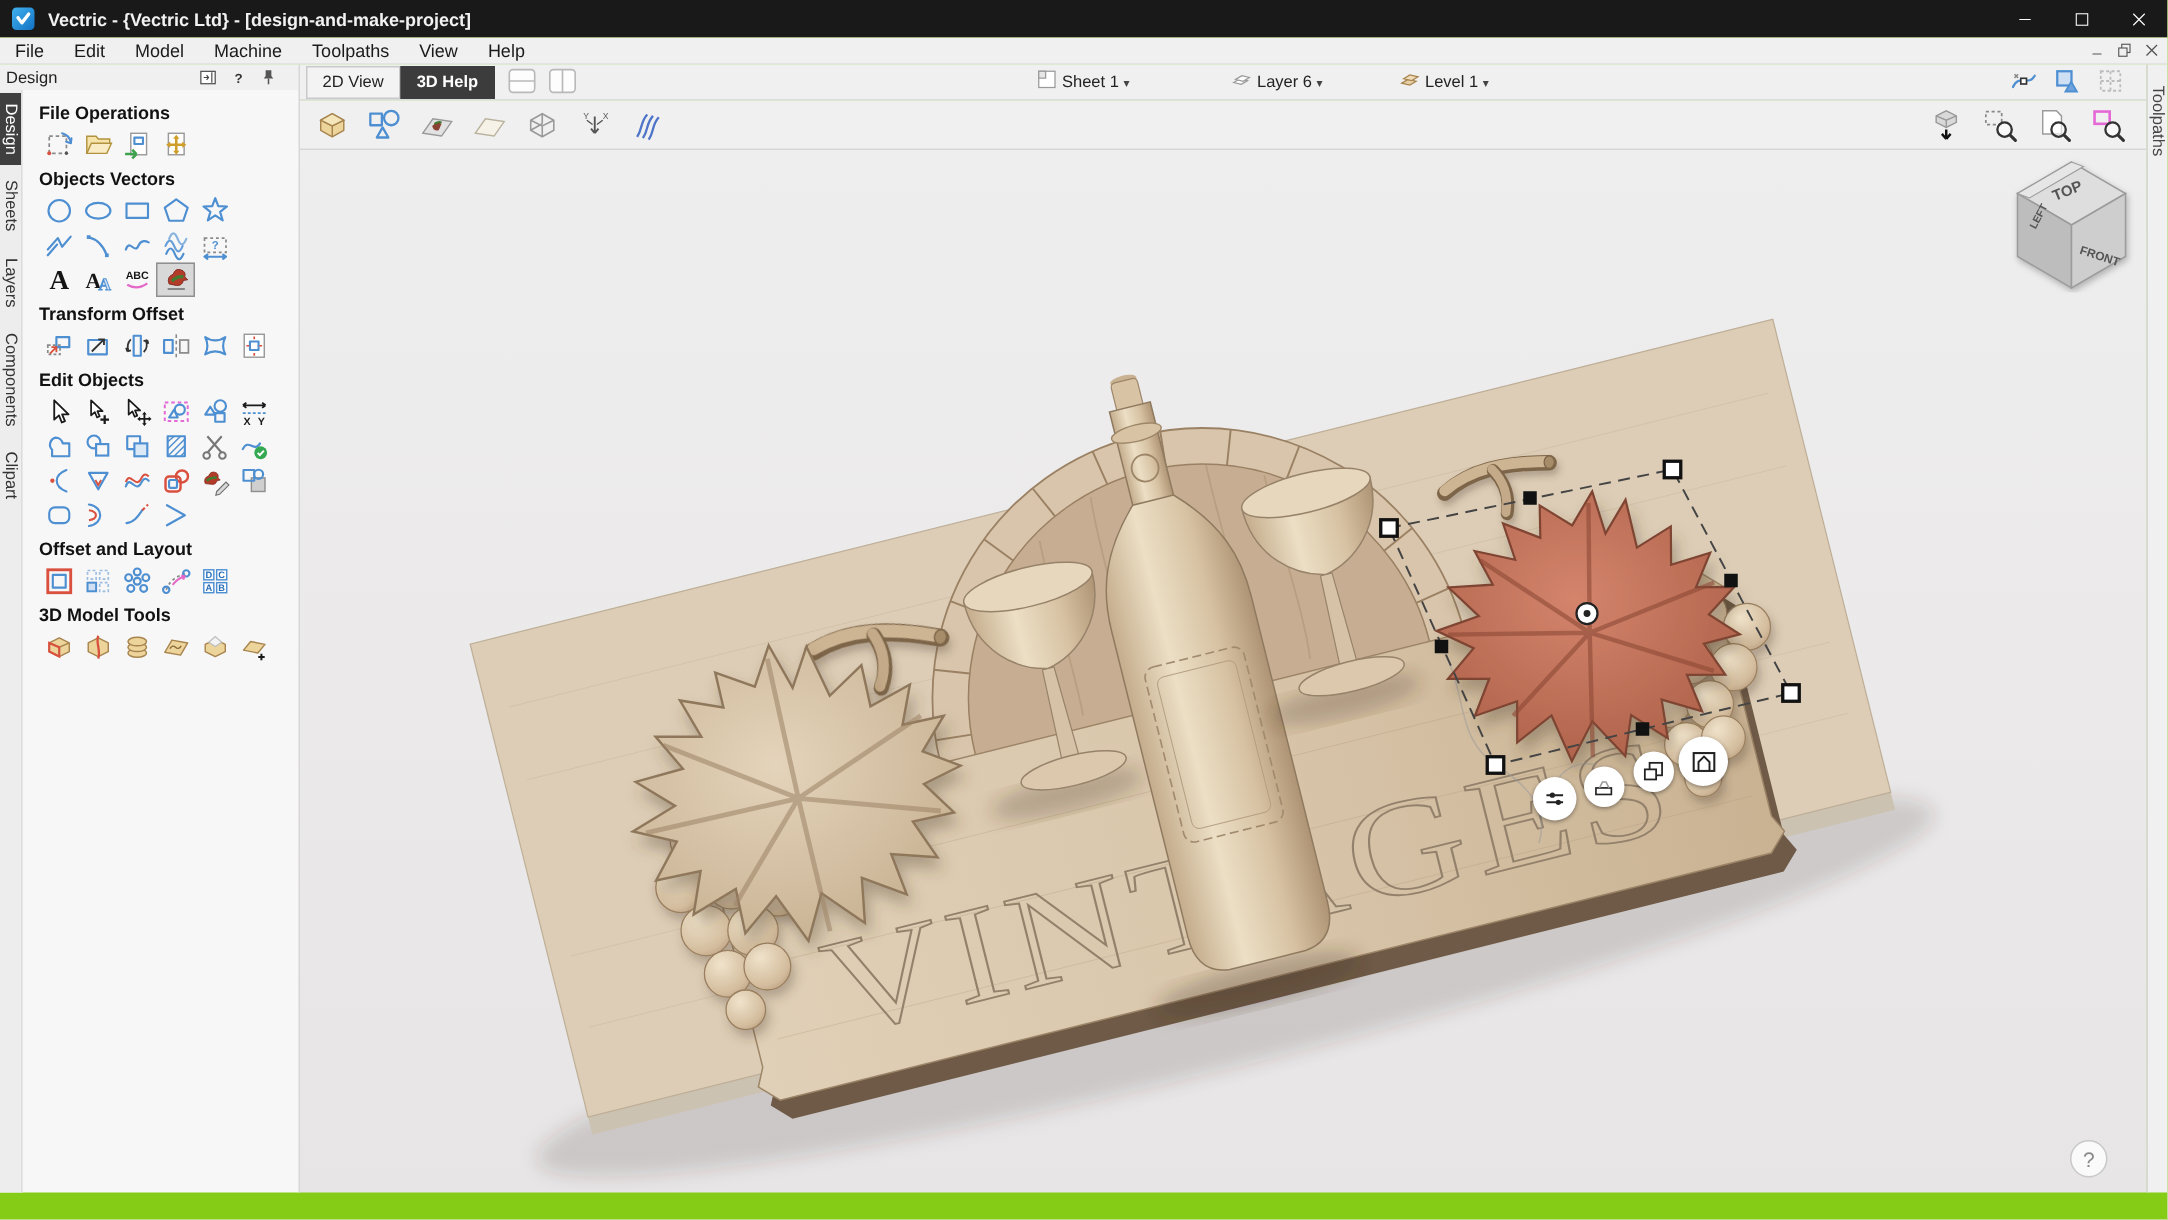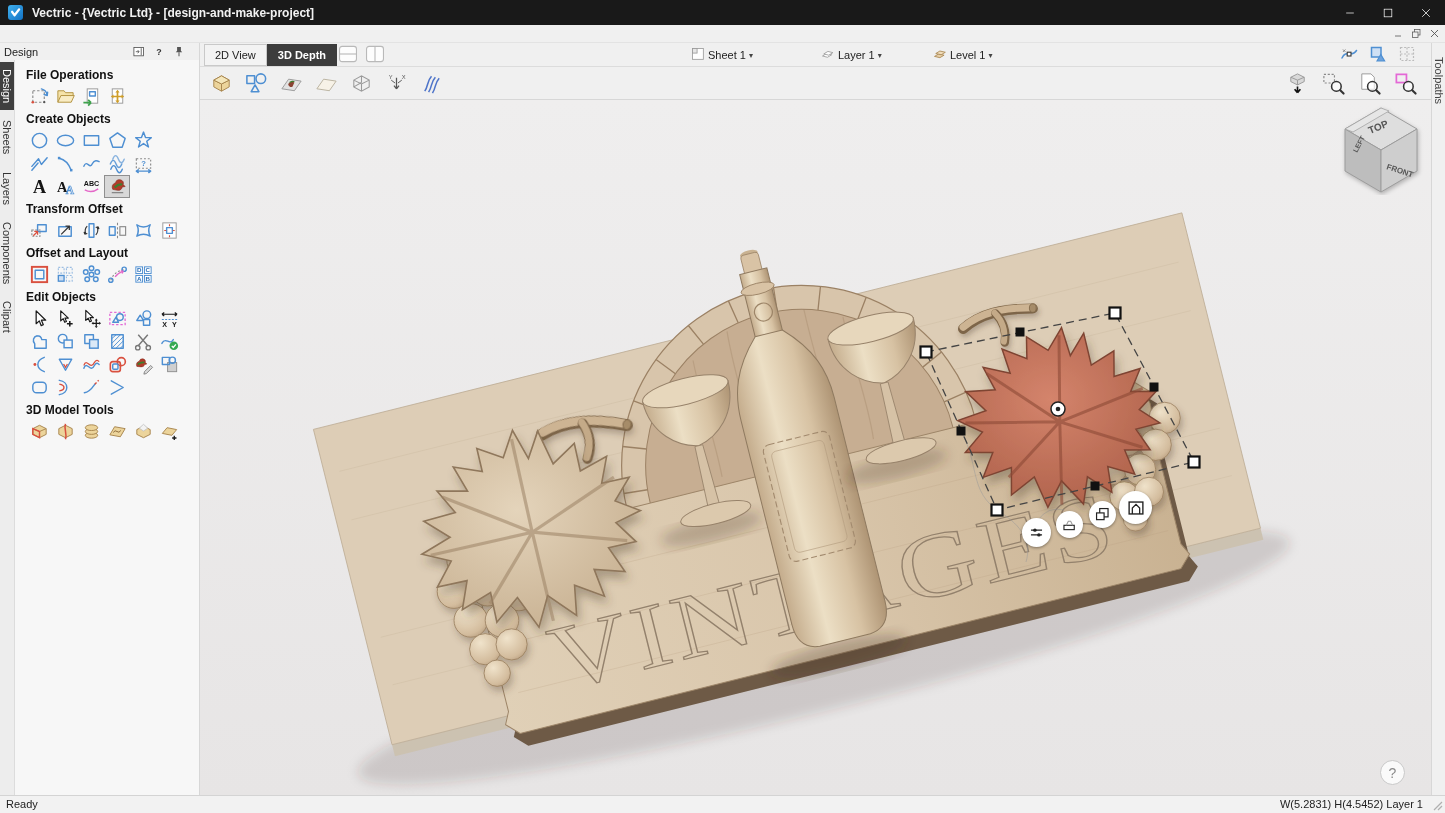--- a/index.html
+++ b/index.html
@@ -107,20 +107,29 @@
         </div>
         <div class="tb-btn">
           <svg viewBox="0 0 22 22" width="12" height="12">
             <path d="M4 4 L18 18 M18 4 L4 18" stroke="#fff" stroke-width="1.4"></path>
           </svg>
         </div>
       </div>
   </div>
 
   <div class="menubar">
+    <div style="display:flex;height:100%">
+        <div class="menu-item">File</div>
+        <div class="menu-item">Edit</div>
+        <div class="menu-item">Model</div>
+        <div class="menu-item">Machine</div>
+        <div class="menu-item">Toolpaths</div>
+        <div class="menu-item">View</div>
+        <div class="menu-item">Help</div>
+      </div>
     <div class="mdi-btns">
         <div class="mdi-btn">
           <svg viewBox="0 0 22 22" width="11" height="11">
             <path d="M4 16 h12" stroke="#555" stroke-width="1.6"></path>
           </svg>
         </div>
         <div class="mdi-btn">
           <svg viewBox="0 0 22 22" width="11" height="11">
             <rect x="7" y="3" width="11" height="11" fill="none" stroke="#555" stroke-width="1.5"></rect>
             <rect x="3" y="8" width="11" height="11" fill="#f0f0f0" stroke="#555" stroke-width="1.5"></rect>
@@ -153,21 +162,21 @@
             <path d="M8 3 h6 v6 l2 2.5 H6 L8 9 Z" fill="#555"></path>
             <path d="M11 11.5 v6" stroke="#555" stroke-width="1.6"></path>
           </svg>
         </div>
       </div>
   </div>
 
   <div class="toolbar1">
     <div class="viewtabs">
         <div class="viewtab">2D View</div>
-        <div class="viewtab active">3D Depth</div>
+        <div class="viewtab active">3D Help</div>
       </div>
     <div class="splits">
         <div class="split-icon"><svg viewBox="0 0 26 26" width="22" height="22">
             <rect x="3" y="4" width="20" height="18" rx="3" fill="#fdfdfd" stroke="#b9b9b9" stroke-width="1.3"></rect>
             <path d="M3 13 h20" stroke="#b9b9b9" stroke-width="1.3"></path>
           </svg></div>
         <div class="split-icon"><svg viewBox="0 0 26 26" width="22" height="22">
             <rect x="3" y="4" width="20" height="18" rx="3" fill="#fdfdfd" stroke="#b9b9b9" stroke-width="1.3"></rect>
             <path d="M13 4 v18" stroke="#b9b9b9" stroke-width="1.3"></path>
           </svg></div>
@@ -193,21 +202,21 @@
             <rect x="3" y="3" width="5.5" height="5.5" fill="#e6e6e6" stroke="#9a9a9a"></rect>
           </svg></span>
         <span class="dd-label">Sheet 1</span>
         <span class="dd-caret">▾</span>
       </div>
       <div class="dropdown dd2">
         <span><svg viewBox="0 0 18 18" width="15" height="15">
             <path d="M3 12 l5 -3 6 1.5 -5 3 Z" fill="#fff" stroke="#9a9a9a"></path>
             <path d="M4.5 9.5 l5 -3 6 1.5 -5 3 Z" fill="#fdfdfd" stroke="#9a9a9a"></path>
           </svg></span>
-        <span class="dd-label">Layer 1</span>
+        <span class="dd-label">Layer 6</span>
         <span class="dd-caret">▾</span>
       </div>
       <div class="dropdown dd3">
         <span><svg viewBox="0 0 18 18" width="15" height="15">
             <path d="M3 12.5 l5 -3 6.5 1.5 -5 3 Z" fill="#e7cfa8" stroke="#a8854e"></path>
             <path d="M4.5 9 l5 -3 6.5 1.5 -5 3 Z" fill="#f0dcbb" stroke="#a8854e"></path>
           </svg></span>
         <span class="dd-label">Level 1</span>
         <span class="dd-caret">▾</span>
       </div>
@@ -329,21 +338,21 @@
             <div class="tool">
               <svg viewBox="0 0 22 22" width="21" height="21">
                 <rect x="5.5" y="3" width="11" height="15" fill="#fff" stroke="#9a9a9a"></rect>
                 <path d="M11 6 v10 M6 11 h10" stroke="#cf9e2a" stroke-width="1.8"></path>
                 <path d="M11 4 l2.2 2.8 h-4.4 Z M11 18 l2.2 -2.8 h-4.4 Z M4 11 l2.8 -2.2 v4.4 Z M18 11 l-2.8 -2.2 v4.4 Z" fill="#cf9e2a"></path>
               </svg>
             </div>
           </div>
         </div>
         <div class="section">
-          <div class="section-title">Create Objects</div>
+          <div class="section-title">Objects Vectors</div>
           <div class="grid" style="width: 134px;">
             <div class="tool">
               <svg viewBox="0 0 22 22" width="21" height="21">
                 <circle cx="11" cy="11" r="7.5" stroke="#4e8fd2" fill="none" stroke-width="1.5" stroke-linecap="round" stroke-linejoin="round"></circle>
               </svg>
             </div>
             <div class="tool">
               <svg viewBox="0 0 22 22" width="21" height="21">
                 <ellipse cx="11" cy="11" rx="8.5" ry="5.5" stroke="#4e8fd2" fill="none" stroke-width="1.5" stroke-linecap="round" stroke-linejoin="round"></ellipse>
               </svg>
@@ -454,20 +463,163 @@
             <div class="tool">
               <svg viewBox="0 0 22 22" width="21" height="21">
                 <path d="M4 5 C8 8 14 8 18 5 C16 9 16 13 18 17 C13 14 9 14 4 17 C6 13 6 9 4 5 Z" stroke="#4e8fd2" fill="none" stroke-width="1.5" stroke-linecap="round" stroke-linejoin="round"></path>
               </svg>
             </div>
             <div class="tool">
               <svg viewBox="0 0 22 22" width="21" height="21">
                 <rect x="4" y="3" width="14" height="16" fill="#fff" stroke="#9a9a9a"></rect>
                 <rect x="8" y="8" width="6" height="6" stroke="#4e8fd2" fill="none" stroke-width="1.5" stroke-linecap="round" stroke-linejoin="round"></rect>
                 <path d="M11 4.5 v2 m0 9.5 v2 M5.5 11 h2 m7 0 h2" stroke="#d9503f" stroke-width="1.2"></path>
+              </svg>
+            </div>
+          </div>
+        </div>
+        <div class="section">
+          <div class="section-title">Edit Objects</div>
+          <div class="grid" style="width: 160px;">
+            <div class="tool">
+              <svg viewBox="0 0 22 22" width="21" height="21">
+                <path d="M7.5 3 V16.5 L10.8 13.5 L12.8 18.5 L15 17.6 L13 12.8 H17.5 Z" fill="#fff" stroke="#1a1a1a" stroke-width="1.3" stroke-linejoin="round"></path>
+              </svg>
+            </div>
+            <div class="tool">
+              <svg viewBox="0 0 22 22" width="21" height="21">
+                <path d="M6 3 V13.5 L8.6 11.2 L10.2 15 L12 14.2 L10.4 10.6 H14 Z" fill="#fff" stroke="#1a1a1a" stroke-width="1.2" stroke-linejoin="round"></path>
+                <path d="M15.5 13.5 v6 m-3 -3 h6" stroke="#1a1a1a" stroke-width="1.6"></path>
+              </svg>
+            </div>
+            <div class="tool">
+              <svg viewBox="0 0 22 22" width="21" height="21">
+                <path d="M5 2.5 V13 L7.6 10.7 L9.2 14.5 L11 13.7 L9.4 10.1 H13 Z" fill="#fff" stroke="#1a1a1a" stroke-width="1.2" stroke-linejoin="round"></path>
+                <path d="M16 12.5 v7 M12.5 16 h7" stroke="#1a1a1a" stroke-width="1.3"></path>
+                <path d="M16 11 l1.6 2 h-3.2 Z M16 21 l1.6 -2 h-3.2 Z M11 16 l2 -1.6 v3.2 Z M21 16 l-2 -1.6 v3.2 Z" fill="#1a1a1a"></path>
+              </svg>
+            </div>
+            <div class="tool">
+              <svg viewBox="0 0 22 22" width="21" height="21">
+                <rect x="3" y="4.5" width="16" height="13" fill="none" stroke="#e36bd6" stroke-width="1.4" stroke-dasharray="2.5 2"></rect>
+                <circle cx="13.5" cy="9.5" r="3.5" stroke="#4e8fd2" fill="none" stroke-width="1.5" stroke-linecap="round" stroke-linejoin="round"></circle>
+                <path d="M6 15 l3.5 -5.5 2.5 5.5 Z" stroke="#4e8fd2" fill="none" stroke-width="1.5" stroke-linecap="round" stroke-linejoin="round"></path>
+              </svg>
+            </div>
+            <div class="tool">
+              <svg viewBox="0 0 22 22" width="21" height="21">
+                <circle cx="14.5" cy="7" r="4" stroke="#4e8fd2" fill="none" stroke-width="1.5" stroke-linecap="round" stroke-linejoin="round"></circle>
+                <path d="M4 13 l3.5 -5.5 3.5 5.5 Z" stroke="#4e8fd2" fill="none" stroke-width="1.5" stroke-linecap="round" stroke-linejoin="round"></path>
+                <rect x="11" y="12" width="6.5" height="6" stroke="#4e8fd2" fill="none" stroke-width="1.5" stroke-linecap="round" stroke-linejoin="round"></rect>
+              </svg>
+            </div>
+            <div class="tool">
+              <svg viewBox="0 0 22 22" width="21" height="21">
+                <path d="M3 6.5 h16 m-16 0 l2.5 -1.8 m-2.5 1.8 l2.5 1.8 M19 6.5 l-2.5 -1.8 m2.5 1.8 l-2.5 1.8" stroke="#1a1a1a" fill="none" stroke-width="1.2"></path>
+                <path d="M3 12 h16" stroke="#4e8fd2" stroke-dasharray="2 1.5" stroke-width="1.2"></path>
+                <text x="6" y="20" font-size="7.5" font-weight="bold" fill="#1a1a1a" text-anchor="middle">X</text>
+                <text x="16" y="20" font-size="7.5" font-weight="bold" fill="#1a1a1a" text-anchor="middle">Y</text>
+              </svg>
+            </div>
+            <div class="tool">
+              <svg viewBox="0 0 22 22" width="21" height="21">
+                <path d="M8.5 5 a5 5 0 0 1 4.9 4 H18 v9 H6 v-4.6 A5 5 0 0 1 8.5 5" stroke="#4e8fd2" fill="none" stroke-width="1.5" stroke-linecap="round" stroke-linejoin="round"></path>
+              </svg>
+            </div>
+            <div class="tool">
+              <svg viewBox="0 0 22 22" width="21" height="21">
+                <circle cx="8" cy="8" r="4.5" stroke="#4e8fd2" fill="none" stroke-width="1.5" stroke-linecap="round" stroke-linejoin="round"></circle>
+                <rect x="9.5" y="9.5" width="8.5" height="8" fill="#f7f7f7" stroke="#4e8fd2" stroke-width="1.5"></rect>
+              </svg>
+            </div>
+            <div class="tool">
+              <svg viewBox="0 0 22 22" width="21" height="21">
+                <rect x="4" y="4" width="9" height="9" stroke="#4e8fd2" fill="none" stroke-width="1.5" stroke-linecap="round" stroke-linejoin="round"></rect>
+                <rect x="9" y="9" width="9" height="9" fill="#dbe9f7" stroke="#4e8fd2" stroke-width="1.5"></rect>
+              </svg>
+            </div>
+            <div class="tool">
+              <svg viewBox="0 0 22 22" width="21" height="21">
+                <rect x="5" y="4" width="12" height="14" stroke="#4e8fd2" fill="none" stroke-width="1.5" stroke-linecap="round" stroke-linejoin="round"></rect>
+                <path d="M5 8 l4.5 -4 M5 13 l9 -9 M5 18 l12 -12 M9.5 18 l7.5 -7.5 M14 18 l3 -3" stroke="#4e8fd2" stroke-width="1"></path>
+              </svg>
+            </div>
+            <div class="tool">
+              <svg viewBox="0 0 22 22" width="21" height="21">
+                <path d="M5.5 4 L15.5 15.5 M15.5 4 L5.5 15.5" stroke="#777" stroke-width="1.5"></path>
+                <circle cx="5" cy="17.5" r="2.3" fill="none" stroke="#777" stroke-width="1.4"></circle>
+                <circle cx="16" cy="17.5" r="2.3" fill="none" stroke="#777" stroke-width="1.4"></circle>
+              </svg>
+            </div>
+            <div class="tool">
+              <svg viewBox="0 0 22 22" width="21" height="21">
+                <path d="M3 13 C7 5 11 16 15 9" stroke="#4e8fd2" fill="none" stroke-width="1.5" stroke-linecap="round" stroke-linejoin="round"></path>
+                <circle cx="15.5" cy="15.5" r="4.5" fill="#35a952"></circle>
+                <path d="M13.4 15.6 l1.5 1.6 2.8 -3.2" stroke="#fff" fill="none" stroke-width="1.4"></path>
+              </svg>
+            </div>
+            <div class="tool">
+              <svg viewBox="0 0 22 22" width="21" height="21">
+                <path d="M16 3.5 C7 7 7 15 16 18.5" stroke="#4e8fd2" fill="none" stroke-width="1.5" stroke-linecap="round" stroke-linejoin="round"></path>
+                <circle cx="6.2" cy="11" r="1.5" fill="#d9503f"></circle>
+              </svg>
+            </div>
+            <div class="tool">
+              <svg viewBox="0 0 22 22" width="21" height="21">
+                <path d="M4.5 5.5 H17.5 L11 17 Z" stroke="#4e8fd2" fill="none" stroke-width="1.5" stroke-linecap="round" stroke-linejoin="round"></path>
+                <path d="M9 10.5 l2 3.5 2 -3.5" stroke="#d9503f" fill="none" stroke-width="1.3"></path>
+              </svg>
+            </div>
+            <div class="tool">
+              <svg viewBox="0 0 22 22" width="21" height="21">
+                <path d="M3 12 C6 3 10 18 14 9 C16 5 18 7 19 8" stroke="#d9503f" fill="none" stroke-width="1.4"></path>
+                <path d="M3 15 C6 6 10 21 14 12 C16 8 18 10 19 11" stroke="#4e8fd2" fill="none" stroke-width="1.5" stroke-linecap="round" stroke-linejoin="round"></path>
+              </svg>
+            </div>
+            <div class="tool">
+              <svg viewBox="0 0 22 22" width="21" height="21">
+                <rect x="3.5" y="8" width="10.5" height="10.5" rx="2.5" stroke="#d9503f" fill="none" stroke-width="1.7"></rect>
+                <circle cx="15" cy="8" r="4.2" stroke="#d9503f" fill="none" stroke-width="1.7"></circle>
+                <rect x="6" y="10.5" width="5.5" height="5.5" rx="1" stroke="#4e8fd2" fill="none" stroke-width="1.5" stroke-linecap="round" stroke-linejoin="round"></rect>
+              </svg>
+            </div>
+            <div class="tool">
+              <svg viewBox="0 0 22 22" width="21" height="21">
+                <path d="M4 13 q-1.5 -4 2.5 -5.5 q1 -3 4 -2.5 q3 .5 2.5 4 l1.5 1.5 -2.2 .5 q-1 3 -4 2.5 Z" fill="#b23b2a" stroke="#7c2517" stroke-width=".5"></path>
+                <path d="M5 11 q3.5 -3 7 -2" stroke="#3f7d2f" stroke-width="1.8" fill="none"></path>
+                <path d="M12 18.5 l6.5 -6.5 2 2 -6.5 6.5 -2.6 .6 Z" fill="#d9d9d9" stroke="#6f6f6f" stroke-width=".8"></path>
+              </svg>
+            </div>
+            <div class="tool">
+              <svg viewBox="0 0 22 22" width="21" height="21">
+                <rect x="9" y="9" width="9.5" height="9.5" fill="#cfcfcf" stroke="#8f8f8f"></rect>
+                <rect x="3.5" y="3.5" width="7.5" height="7.5" stroke="#4e8fd2" fill="none" stroke-width="1.5" stroke-linecap="round" stroke-linejoin="round"></rect>
+                <circle cx="14" cy="6.5" r="3.2" stroke="#4e8fd2" fill="none" stroke-width="1.5" stroke-linecap="round" stroke-linejoin="round"></circle>
+              </svg>
+            </div>
+            <div class="tool">
+              <svg viewBox="0 0 22 22" width="21" height="21">
+                <rect x="4" y="5.5" width="14" height="11" rx="4" stroke="#4e8fd2" fill="none" stroke-width="1.5" stroke-linecap="round" stroke-linejoin="round"></rect>
+              </svg>
+            </div>
+            <div class="tool">
+              <svg viewBox="0 0 22 22" width="21" height="21">
+                <path d="M4.5 3.5 C15 5 15 17 4.5 18.5" stroke="#4e8fd2" fill="none" stroke-width="1.5" stroke-linecap="round" stroke-linejoin="round"></path>
+                <path d="M4.5 7.5 C11 8.5 11 13.5 4.5 14.5" stroke="#d9503f" fill="none" stroke-width="1.5"></path>
+              </svg>
+            </div>
+            <div class="tool">
+              <svg viewBox="0 0 22 22" width="21" height="21">
+                <path d="M3.5 16.5 C9 16 12 11 14.5 7.5" stroke="#4e8fd2" fill="none" stroke-width="1.5" stroke-linecap="round" stroke-linejoin="round"></path>
+                <path d="M14.5 7.5 L18.5 3.5" stroke="#d9503f" stroke-dasharray="2.5 1.8" stroke-width="1.5" fill="none"></path>
+              </svg>
+            </div>
+            <div class="tool">
+              <svg viewBox="0 0 22 22" width="21" height="21">
+                <path d="M4.5 4 L17 11 L4.5 18" stroke="#4e8fd2" fill="none" stroke-width="1.5" stroke-linecap="round" stroke-linejoin="round"></path>
               </svg>
             </div>
           </div>
         </div>
         <div class="section">
           <div class="section-title">Offset and Layout</div>
           <div class="grid" style="width: 134px;">
             <div class="tool">
               <svg viewBox="0 0 22 22" width="21" height="21">
                 <rect x="3" y="3" width="16" height="16" stroke="#d9503f" fill="none" stroke-width="2"></rect>
@@ -504,163 +656,20 @@
             <div class="tool">
               <svg viewBox="0 0 22 22" width="21" height="21">
                 <rect x="3" y="3" width="7" height="7" fill="#fff" stroke="#4e8fd2"></rect>
                 <rect x="12" y="3" width="7" height="7" fill="#fff" stroke="#4e8fd2"></rect>
                 <rect x="3" y="12" width="7" height="7" fill="#fff" stroke="#4e8fd2"></rect>
                 <rect x="12" y="12" width="7" height="7" fill="#fff" stroke="#4e8fd2"></rect>
                 <text x="6.5" y="8.6" font-size="6.5" font-weight="bold" fill="#2a6fb8" text-anchor="middle">D</text>
                 <text x="15.5" y="8.6" font-size="6.5" font-weight="bold" fill="#2a6fb8" text-anchor="middle">C</text>
                 <text x="6.5" y="17.6" font-size="6.5" font-weight="bold" fill="#2a6fb8" text-anchor="middle">A</text>
                 <text x="15.5" y="17.6" font-size="6.5" font-weight="bold" fill="#2a6fb8" text-anchor="middle">B</text>
-              </svg>
-            </div>
-          </div>
-        </div>
-        <div class="section">
-          <div class="section-title">Edit Objects</div>
-          <div class="grid" style="width: 160px;">
-            <div class="tool">
-              <svg viewBox="0 0 22 22" width="21" height="21">
-                <path d="M7.5 3 V16.5 L10.8 13.5 L12.8 18.5 L15 17.6 L13 12.8 H17.5 Z" fill="#fff" stroke="#1a1a1a" stroke-width="1.3" stroke-linejoin="round"></path>
-              </svg>
-            </div>
-            <div class="tool">
-              <svg viewBox="0 0 22 22" width="21" height="21">
-                <path d="M6 3 V13.5 L8.6 11.2 L10.2 15 L12 14.2 L10.4 10.6 H14 Z" fill="#fff" stroke="#1a1a1a" stroke-width="1.2" stroke-linejoin="round"></path>
-                <path d="M15.5 13.5 v6 m-3 -3 h6" stroke="#1a1a1a" stroke-width="1.6"></path>
-              </svg>
-            </div>
-            <div class="tool">
-              <svg viewBox="0 0 22 22" width="21" height="21">
-                <path d="M5 2.5 V13 L7.6 10.7 L9.2 14.5 L11 13.7 L9.4 10.1 H13 Z" fill="#fff" stroke="#1a1a1a" stroke-width="1.2" stroke-linejoin="round"></path>
-                <path d="M16 12.5 v7 M12.5 16 h7" stroke="#1a1a1a" stroke-width="1.3"></path>
-                <path d="M16 11 l1.6 2 h-3.2 Z M16 21 l1.6 -2 h-3.2 Z M11 16 l2 -1.6 v3.2 Z M21 16 l-2 -1.6 v3.2 Z" fill="#1a1a1a"></path>
-              </svg>
-            </div>
-            <div class="tool">
-              <svg viewBox="0 0 22 22" width="21" height="21">
-                <rect x="3" y="4.5" width="16" height="13" fill="none" stroke="#e36bd6" stroke-width="1.4" stroke-dasharray="2.5 2"></rect>
-                <circle cx="13.5" cy="9.5" r="3.5" stroke="#4e8fd2" fill="none" stroke-width="1.5" stroke-linecap="round" stroke-linejoin="round"></circle>
-                <path d="M6 15 l3.5 -5.5 2.5 5.5 Z" stroke="#4e8fd2" fill="none" stroke-width="1.5" stroke-linecap="round" stroke-linejoin="round"></path>
-              </svg>
-            </div>
-            <div class="tool">
-              <svg viewBox="0 0 22 22" width="21" height="21">
-                <circle cx="14.5" cy="7" r="4" stroke="#4e8fd2" fill="none" stroke-width="1.5" stroke-linecap="round" stroke-linejoin="round"></circle>
-                <path d="M4 13 l3.5 -5.5 3.5 5.5 Z" stroke="#4e8fd2" fill="none" stroke-width="1.5" stroke-linecap="round" stroke-linejoin="round"></path>
-                <rect x="11" y="12" width="6.5" height="6" stroke="#4e8fd2" fill="none" stroke-width="1.5" stroke-linecap="round" stroke-linejoin="round"></rect>
-              </svg>
-            </div>
-            <div class="tool">
-              <svg viewBox="0 0 22 22" width="21" height="21">
-                <path d="M3 6.5 h16 m-16 0 l2.5 -1.8 m-2.5 1.8 l2.5 1.8 M19 6.5 l-2.5 -1.8 m2.5 1.8 l-2.5 1.8" stroke="#1a1a1a" fill="none" stroke-width="1.2"></path>
-                <path d="M3 12 h16" stroke="#4e8fd2" stroke-dasharray="2 1.5" stroke-width="1.2"></path>
-                <text x="6" y="20" font-size="7.5" font-weight="bold" fill="#1a1a1a" text-anchor="middle">X</text>
-                <text x="16" y="20" font-size="7.5" font-weight="bold" fill="#1a1a1a" text-anchor="middle">Y</text>
-              </svg>
-            </div>
-            <div class="tool">
-              <svg viewBox="0 0 22 22" width="21" height="21">
-                <path d="M8.5 5 a5 5 0 0 1 4.9 4 H18 v9 H6 v-4.6 A5 5 0 0 1 8.5 5" stroke="#4e8fd2" fill="none" stroke-width="1.5" stroke-linecap="round" stroke-linejoin="round"></path>
-              </svg>
-            </div>
-            <div class="tool">
-              <svg viewBox="0 0 22 22" width="21" height="21">
-                <circle cx="8" cy="8" r="4.5" stroke="#4e8fd2" fill="none" stroke-width="1.5" stroke-linecap="round" stroke-linejoin="round"></circle>
-                <rect x="9.5" y="9.5" width="8.5" height="8" fill="#f7f7f7" stroke="#4e8fd2" stroke-width="1.5"></rect>
-              </svg>
-            </div>
-            <div class="tool">
-              <svg viewBox="0 0 22 22" width="21" height="21">
-                <rect x="4" y="4" width="9" height="9" stroke="#4e8fd2" fill="none" stroke-width="1.5" stroke-linecap="round" stroke-linejoin="round"></rect>
-                <rect x="9" y="9" width="9" height="9" fill="#dbe9f7" stroke="#4e8fd2" stroke-width="1.5"></rect>
-              </svg>
-            </div>
-            <div class="tool">
-              <svg viewBox="0 0 22 22" width="21" height="21">
-                <rect x="5" y="4" width="12" height="14" stroke="#4e8fd2" fill="none" stroke-width="1.5" stroke-linecap="round" stroke-linejoin="round"></rect>
-                <path d="M5 8 l4.5 -4 M5 13 l9 -9 M5 18 l12 -12 M9.5 18 l7.5 -7.5 M14 18 l3 -3" stroke="#4e8fd2" stroke-width="1"></path>
-              </svg>
-            </div>
-            <div class="tool">
-              <svg viewBox="0 0 22 22" width="21" height="21">
-                <path d="M5.5 4 L15.5 15.5 M15.5 4 L5.5 15.5" stroke="#777" stroke-width="1.5"></path>
-                <circle cx="5" cy="17.5" r="2.3" fill="none" stroke="#777" stroke-width="1.4"></circle>
-                <circle cx="16" cy="17.5" r="2.3" fill="none" stroke="#777" stroke-width="1.4"></circle>
-              </svg>
-            </div>
-            <div class="tool">
-              <svg viewBox="0 0 22 22" width="21" height="21">
-                <path d="M3 13 C7 5 11 16 15 9" stroke="#4e8fd2" fill="none" stroke-width="1.5" stroke-linecap="round" stroke-linejoin="round"></path>
-                <circle cx="15.5" cy="15.5" r="4.5" fill="#35a952"></circle>
-                <path d="M13.4 15.6 l1.5 1.6 2.8 -3.2" stroke="#fff" fill="none" stroke-width="1.4"></path>
-              </svg>
-            </div>
-            <div class="tool">
-              <svg viewBox="0 0 22 22" width="21" height="21">
-                <path d="M16 3.5 C7 7 7 15 16 18.5" stroke="#4e8fd2" fill="none" stroke-width="1.5" stroke-linecap="round" stroke-linejoin="round"></path>
-                <circle cx="6.2" cy="11" r="1.5" fill="#d9503f"></circle>
-              </svg>
-            </div>
-            <div class="tool">
-              <svg viewBox="0 0 22 22" width="21" height="21">
-                <path d="M4.5 5.5 H17.5 L11 17 Z" stroke="#4e8fd2" fill="none" stroke-width="1.5" stroke-linecap="round" stroke-linejoin="round"></path>
-                <path d="M9 10.5 l2 3.5 2 -3.5" stroke="#d9503f" fill="none" stroke-width="1.3"></path>
-              </svg>
-            </div>
-            <div class="tool">
-              <svg viewBox="0 0 22 22" width="21" height="21">
-                <path d="M3 12 C6 3 10 18 14 9 C16 5 18 7 19 8" stroke="#d9503f" fill="none" stroke-width="1.4"></path>
-                <path d="M3 15 C6 6 10 21 14 12 C16 8 18 10 19 11" stroke="#4e8fd2" fill="none" stroke-width="1.5" stroke-linecap="round" stroke-linejoin="round"></path>
-              </svg>
-            </div>
-            <div class="tool">
-              <svg viewBox="0 0 22 22" width="21" height="21">
-                <rect x="3.5" y="8" width="10.5" height="10.5" rx="2.5" stroke="#d9503f" fill="none" stroke-width="1.7"></rect>
-                <circle cx="15" cy="8" r="4.2" stroke="#d9503f" fill="none" stroke-width="1.7"></circle>
-                <rect x="6" y="10.5" width="5.5" height="5.5" rx="1" stroke="#4e8fd2" fill="none" stroke-width="1.5" stroke-linecap="round" stroke-linejoin="round"></rect>
-              </svg>
-            </div>
-            <div class="tool">
-              <svg viewBox="0 0 22 22" width="21" height="21">
-                <path d="M4 13 q-1.5 -4 2.5 -5.5 q1 -3 4 -2.5 q3 .5 2.5 4 l1.5 1.5 -2.2 .5 q-1 3 -4 2.5 Z" fill="#b23b2a" stroke="#7c2517" stroke-width=".5"></path>
-                <path d="M5 11 q3.5 -3 7 -2" stroke="#3f7d2f" stroke-width="1.8" fill="none"></path>
-                <path d="M12 18.5 l6.5 -6.5 2 2 -6.5 6.5 -2.6 .6 Z" fill="#d9d9d9" stroke="#6f6f6f" stroke-width=".8"></path>
-              </svg>
-            </div>
-            <div class="tool">
-              <svg viewBox="0 0 22 22" width="21" height="21">
-                <rect x="9" y="9" width="9.5" height="9.5" fill="#cfcfcf" stroke="#8f8f8f"></rect>
-                <rect x="3.5" y="3.5" width="7.5" height="7.5" stroke="#4e8fd2" fill="none" stroke-width="1.5" stroke-linecap="round" stroke-linejoin="round"></rect>
-                <circle cx="14" cy="6.5" r="3.2" stroke="#4e8fd2" fill="none" stroke-width="1.5" stroke-linecap="round" stroke-linejoin="round"></circle>
-              </svg>
-            </div>
-            <div class="tool">
-              <svg viewBox="0 0 22 22" width="21" height="21">
-                <rect x="4" y="5.5" width="14" height="11" rx="4" stroke="#4e8fd2" fill="none" stroke-width="1.5" stroke-linecap="round" stroke-linejoin="round"></rect>
-              </svg>
-            </div>
-            <div class="tool">
-              <svg viewBox="0 0 22 22" width="21" height="21">
-                <path d="M4.5 3.5 C15 5 15 17 4.5 18.5" stroke="#4e8fd2" fill="none" stroke-width="1.5" stroke-linecap="round" stroke-linejoin="round"></path>
-                <path d="M4.5 7.5 C11 8.5 11 13.5 4.5 14.5" stroke="#d9503f" fill="none" stroke-width="1.5"></path>
-              </svg>
-            </div>
-            <div class="tool">
-              <svg viewBox="0 0 22 22" width="21" height="21">
-                <path d="M3.5 16.5 C9 16 12 11 14.5 7.5" stroke="#4e8fd2" fill="none" stroke-width="1.5" stroke-linecap="round" stroke-linejoin="round"></path>
-                <path d="M14.5 7.5 L18.5 3.5" stroke="#d9503f" stroke-dasharray="2.5 1.8" stroke-width="1.5" fill="none"></path>
-              </svg>
-            </div>
-            <div class="tool">
-              <svg viewBox="0 0 22 22" width="21" height="21">
-                <path d="M4.5 4 L17 11 L4.5 18" stroke="#4e8fd2" fill="none" stroke-width="1.5" stroke-linecap="round" stroke-linejoin="round"></path>
               </svg>
             </div>
           </div>
         </div>
         <div class="section">
           <div class="section-title">3D Model Tools</div>
           <div class="grid" style="width: 160px;">
             <div class="tool">
               <svg viewBox="0 0 22 22" width="21" height="21">
                 <path d="M4 8 L11 4.5 L18 8 L18 14 L11 17.5 L4 14 Z" fill="#ecd49b" stroke="#a8854e" stroke-width="1" stroke-linejoin="round"></path>
@@ -894,21 +903,14 @@
       </svg>
     </div>
 
     <div class="help-btn">?</div>
   </div>
 
   <div class="right-strip">
     <span>Toolpaths</span>
   </div>
 
-  <div class="statusbar">
-    <span class="sb-left">Ready</span>
-    <span class="sb-right">W(5.2831) H(4.5452) Layer 1</span>
-    <svg class="sb-grip" width="10" height="10">
-        <path d="M9 1 L1 9 M9 5 L5 9 M9 9 L9 9" stroke="#b0b0b0" stroke-width="1.2"></path>
-      </svg>
-  </div>
 
 </div>
 
 </body></html>

